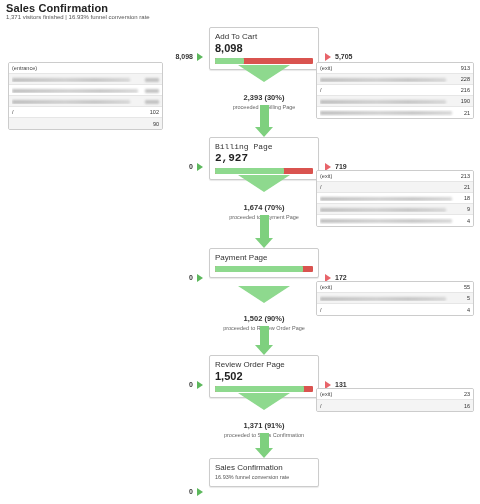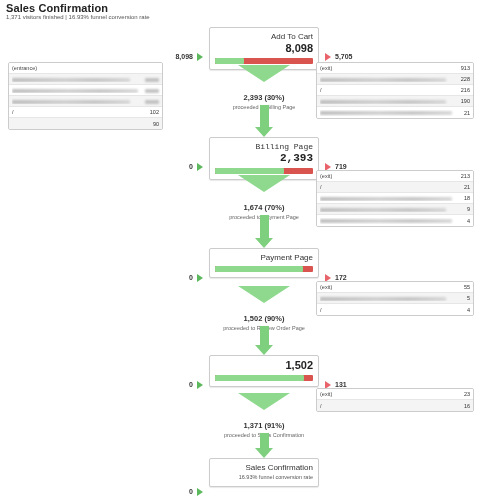--- a/index.html
+++ b/index.html
@@ -26,21 +26,21 @@
 
   
   .node {
     position: absolute;
     width: 110px;
     background: #ffffff;
     border: 1px solid #cccccc;
     border-radius: 2px;
     box-shadow: 0 1px 1px rgba(0,0,0,.09);
     padding: 3px 5px 5px 5px;
-    text-align: right;
+    text-align: left;
   }
   .node-title { font-size: 8px; color: #333; line-height: 11px; }
   .node-value { font-size: 11px; font-weight: bold; color: #222; line-height: 13px; }
   .node-note  { font-size: 5.5px; color: #555; line-height: 8px; }
 
   
   .bar {
     position: relative; height: 6px; width: 100%;
     margin-top: 3px; border-radius: 1px;
     background: #d9534f; overflow: hidden;
@@ -157,21 +157,21 @@
       <div class="side-num out" style="left: 335px; top: 53px;">5,705</div>
       <div class="funnel-shape" style="left: 238px; top: 65px;"></div>
       <div class="conv" style="left: 179px; top: 85px;">
         <div class="conv-main">2,393 (30%)</div>
         <div class="conv-sub">proceeded to Billing Page</div>
       </div>
       <div class="arrow-stem" style="left: 259.5px; top: 105px; height: 22px;"></div>
       <div class="arrow-head" style="left: 255px; top: 127px;"></div>
       <div class="node" style="left: 209px; top: 137px; font-family: Liberation Mono, monospace;">
         <div class="node-title">Billing Page</div>
-        <div class="node-value">2,393</div>
+        <div class="node-value">2,927</div>
         <div class="bar">
           <div class="bar-fill" style="width: 70%;"></div>
         </div>
       </div>
       <div class="tri-left" style="left: 197px; top: 163px;"></div>
       <div class="side-num in" style="left: 147px; width: 46px; top: 163px;">0</div>
       <div class="tri-right" style="left: 325px; top: 163px;"></div>
       <div class="side-num out" style="left: 335px; top: 163px;">719</div>
       <div class="funnel-shape" style="left: 238px; top: 175px;"></div>
       <div class="conv" style="left: 179px; top: 195px;">
@@ -191,20 +191,21 @@
       <div class="tri-right" style="left: 325px; top: 274px;"></div>
       <div class="side-num out" style="left: 335px; top: 274px;">172</div>
       <div class="funnel-shape" style="left: 238px; top: 286px;"></div>
       <div class="conv" style="left: 179px; top: 306px;">
         <div class="conv-main">1,502 (90%)</div>
         <div class="conv-sub">proceeded to Review Order Page</div>
       </div>
       <div class="arrow-stem" style="left: 259.5px; top: 326px; height: 19px;"></div>
       <div class="arrow-head" style="left: 255px; top: 345px;"></div>
       <div class="node" style="left: 209px; top: 355px;">
+        <div class="node-title">Review Order Page</div>
         <div class="node-value">1,502</div>
         <div class="bar">
           <div class="bar-fill" style="width: 91%;"></div>
         </div>
       </div>
       <div class="tri-left" style="left: 197px; top: 381px;"></div>
       <div class="side-num in" style="left: 147px; width: 46px; top: 381px;">0</div>
       <div class="tri-right" style="left: 325px; top: 381px;"></div>
       <div class="side-num out" style="left: 335px; top: 381px;">131</div>
       <div class="funnel-shape" style="left: 238px; top: 393px;"></div>

